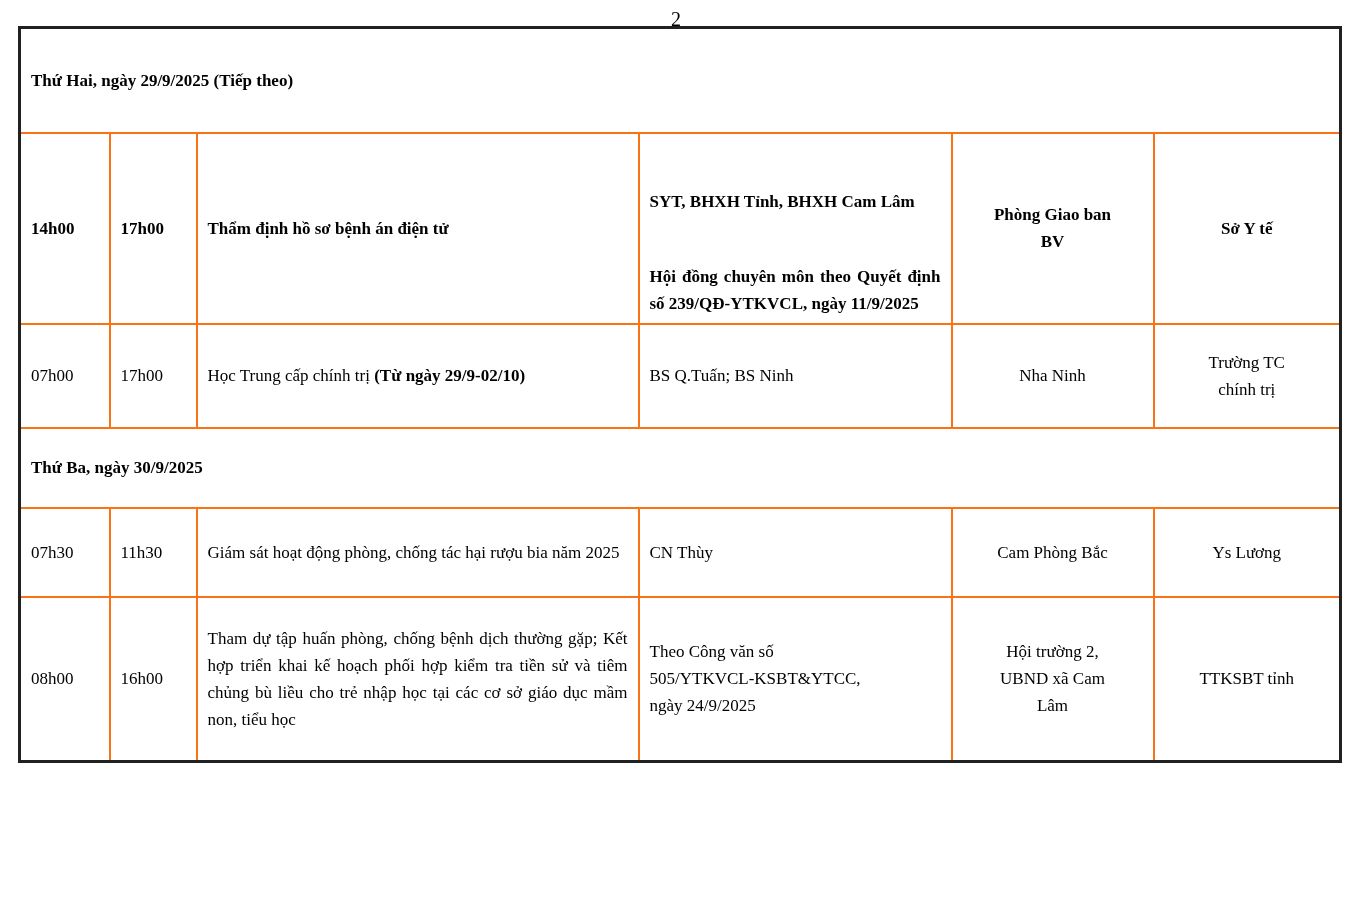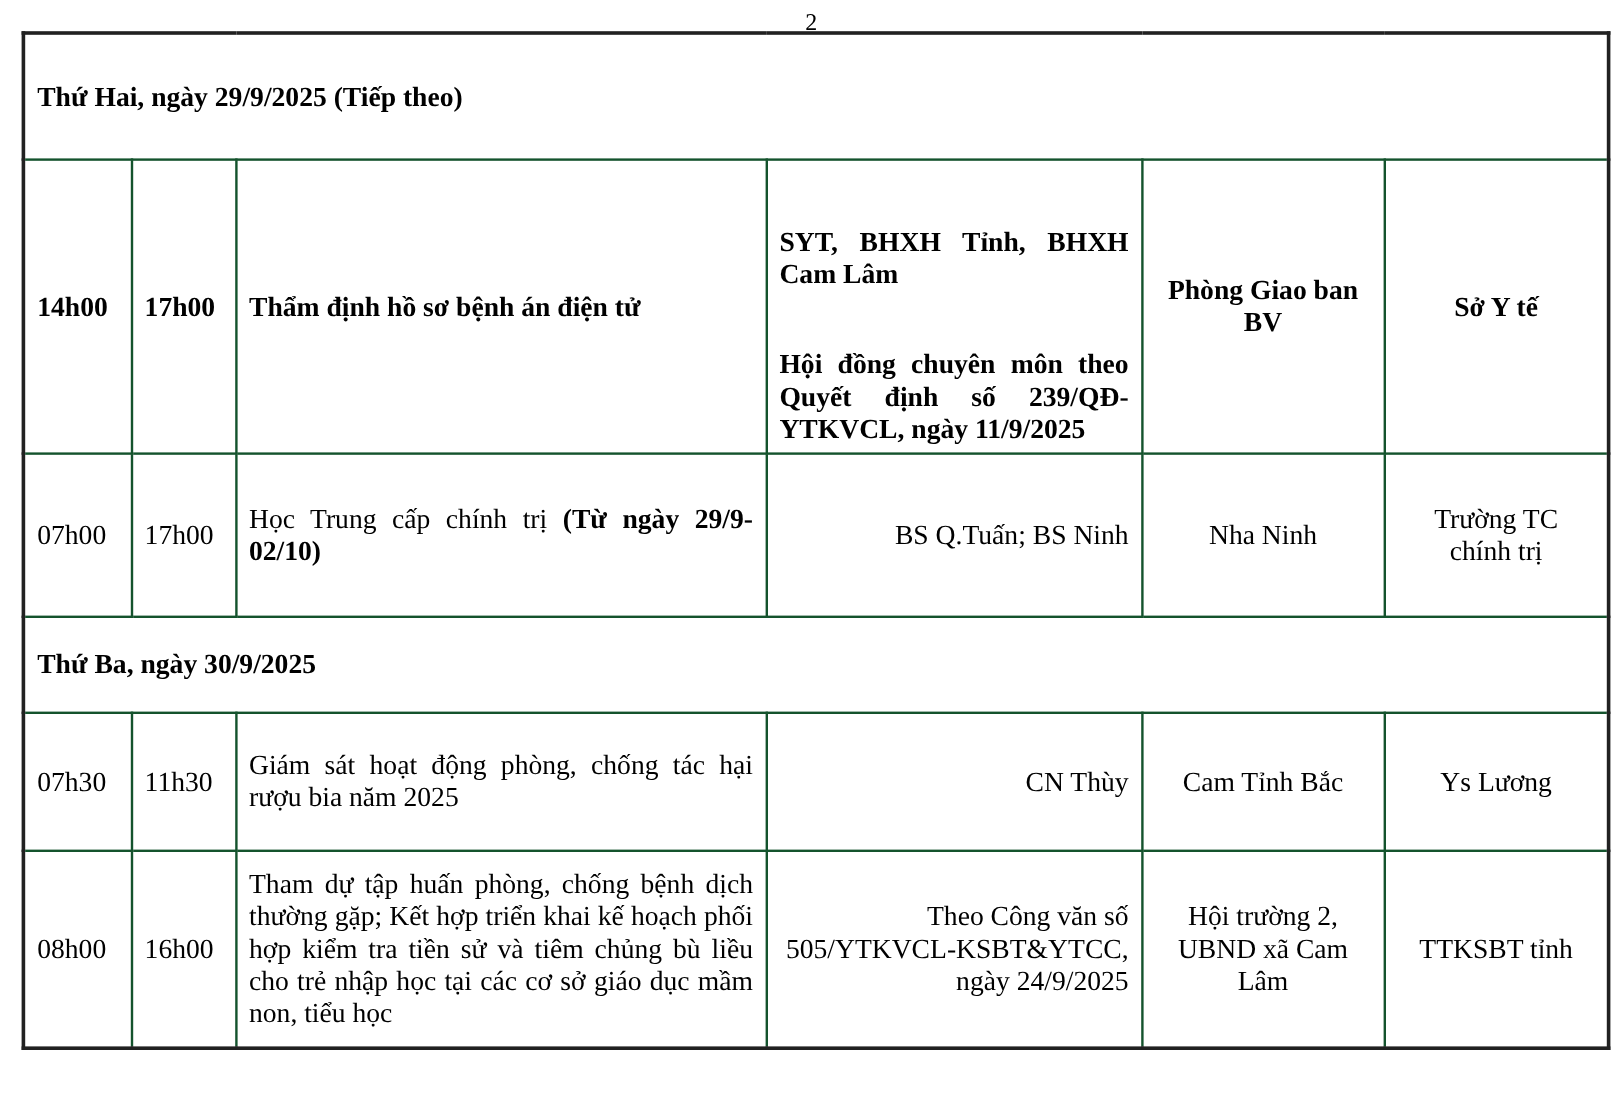--- a/index.html
+++ b/index.html
@@ -25,41 +25,41 @@
     margin-left: 18px;
     border: 3px solid #212121;
   }
   col.c1 { width: 90px; }
   col.c2 { width: 87px; }
   col.c3 { width: 442px; }
   col.c4 { width: 313px; }
   col.c5 { width: 202px; }
   col.c6 { width: 187px; }
   td {
-    border: 2px solid #14532d;
-    font-size: 23px;
+    border: 2px solid #f97316;
+    font-size: 17px;
     line-height: 27px;
     padding: 6px 10px;
     vertical-align: middle;
     overflow: hidden;
     box-sizing: border-box;
   }
   
   tr[data-ri="0"] { height: 105px; }
   tr[data-ri="1"] { height: 158px; }
-  tr[data-ri="2"] { height: 136px; }
+  tr[data-ri="2"] { height: 104px; }
   tr[data-ri="3"] { height: 80px; }
-  tr[data-ri="4"] { height: 115px; font-family: Liberation Serif, serif; }
+  tr[data-ri="4"] { height: 89px; font-family: Liberation Serif, serif; }
   tr[data-ri="5"] { height: 165px; }
   tr[data-ri="6"] { height: 120px; }
 
   .day-cell { font-weight: bold; text-align: left; padding-left: 10px; }
   .time-cell { }
   .activity-cell { text-align: justify; }
-  .participants-cell.ctr { text-align: right; }
+  .participants-cell.ctr { text-align: left; }
   .participants-cell.just .para { text-align: justify; margin-top: 48px; }
   .mid-cell { text-align: center; white-space: pre-line; }
   .b { font-weight: bold; }
 </style>
 </head>
 <body>
 
 <div class="page">
   <div class="page-number">2</div>
 
@@ -102,21 +102,21 @@
         <tr data-ri="3">
           <td class="day-cell" colspan="6">Thứ Ba, ngày 30/9/2025</td>
         </tr>
         <tr data-ri="4">
           <td class="time-cell">07h30</td>
           <td class="time-cell">11h30</td>
           <td class="activity-cell"><span>Giám sát hoạt động phòng, chống tác hại rượu bia năm 2025</span></td>
           <td class="participants-cell ctr">
             <div class="para">CN Thùy</div>
           </td>
-          <td class="mid-cell">Cam Tỉnh Bắc</td>
+          <td class="mid-cell">Cam Phòng Bắc</td>
           <td class="mid-cell">Ys Lương</td>
         </tr>
         <tr data-ri="5">
           <td class="time-cell">08h00</td>
           <td class="time-cell">16h00</td>
           <td class="activity-cell"><span>Tham dự tập huấn phòng, chống bệnh dịch thường gặp; Kết hợp triển khai kế hoạch phối hợp kiểm tra tiền sử và tiêm chủng bù liều cho trẻ nhập học tại các cơ sở giáo dục mầm non, tiểu học</span></td>
           <td class="participants-cell ctr">
             <div class="para">Theo Công văn số</div>
             <div class="para">505/YTKVCL-KSBT&amp;YTCC,</div>
             <div class="para">ngày 24/9/2025</div>

